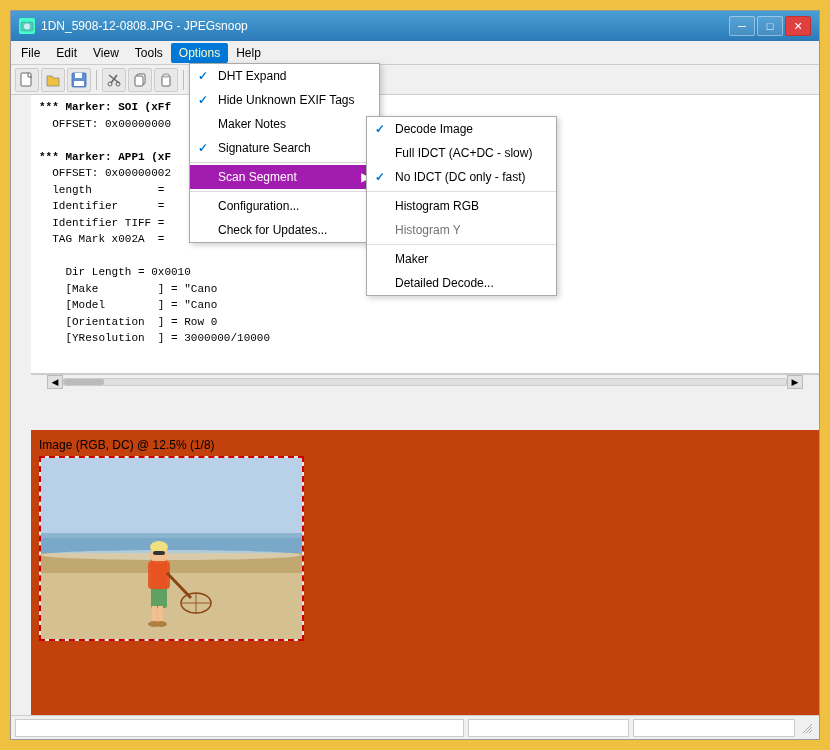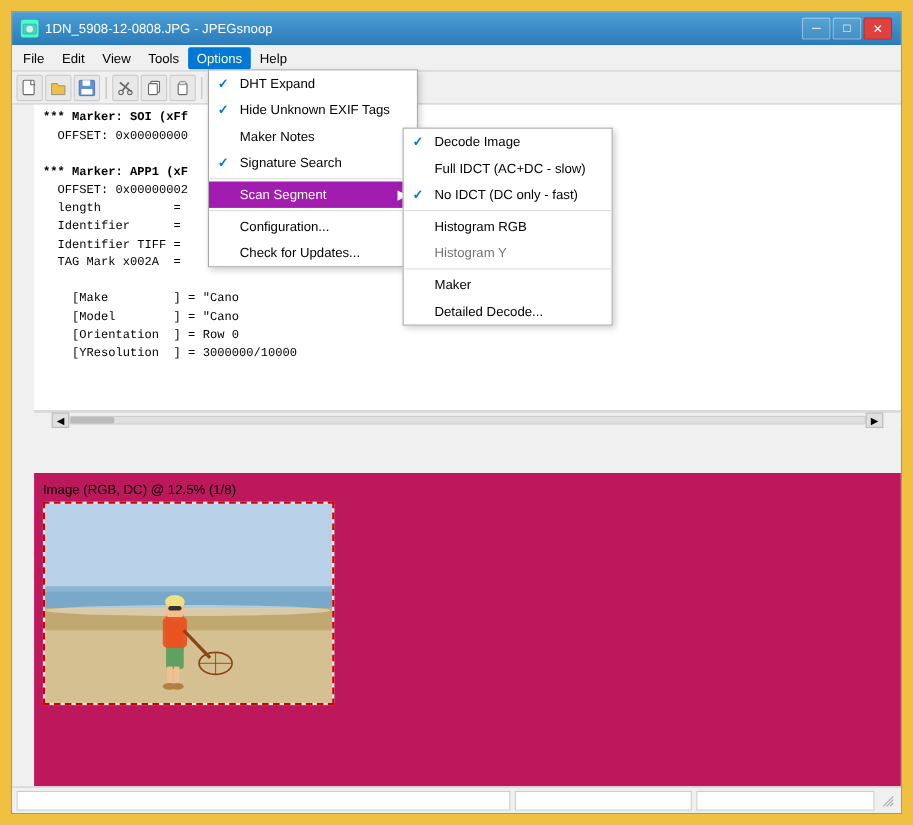--- a/index.html
+++ b/index.html
@@ -147,21 +147,21 @@
       flex-shrink: 0;
     }
     .scrollbar-track {
       flex: 1;
       height: 8px;
       background: #e0e0e0;
       border: 1px solid #ccc;
       border-radius: 2px;
     }
     .image-section {
-      background: #be185d;
+      background: #c2410c;
       padding: 8px;
       flex: 1;
       overflow: hidden;
       margin-top: 40px;
     }
     .image-caption {
       font-size: 12px;
       color: #000;
       margin-bottom: 4px;
     }
@@ -412,20 +412,21 @@
       <div class="text-line bold">*** Marker: SOI (xFf</div>
       <div class="text-line">  OFFSET: 0x00000000</div>
       <div class="text-line">&nbsp;</div>
       <div class="text-line bold">*** Marker: APP1 (xF</div>
       <div class="text-line">  OFFSET: 0x00000002</div>
       <div class="text-line">  length          =</div>
       <div class="text-line">  Identifier      =</div>
       <div class="text-line">  Identifier TIFF =</div>
       <div class="text-line">  TAG Mark x002A  =</div>
       <div class="text-line">&nbsp;</div>
+      <div class="text-line">    Dir Length = 0x0010</div>
       <div class="text-line">    [Make         ] = "Cano</div>
       <div class="text-line">    [Model        ] = "Cano</div>
       <div class="text-line">    [Orientation  ] = Row 0</div>
       <div class="text-line">    [YResolution  ] = 3000000/10000</div>
 
     </div>
 
     <div class="scrollbar-h">
       <div style="width:16px;height:14px;background:#e0e0e0;border:1px solid #bbb;display:flex;align-items:center;justify-content:center;font-size:9px;cursor:pointer;">◀</div>
       <div class="scrollbar-track">

